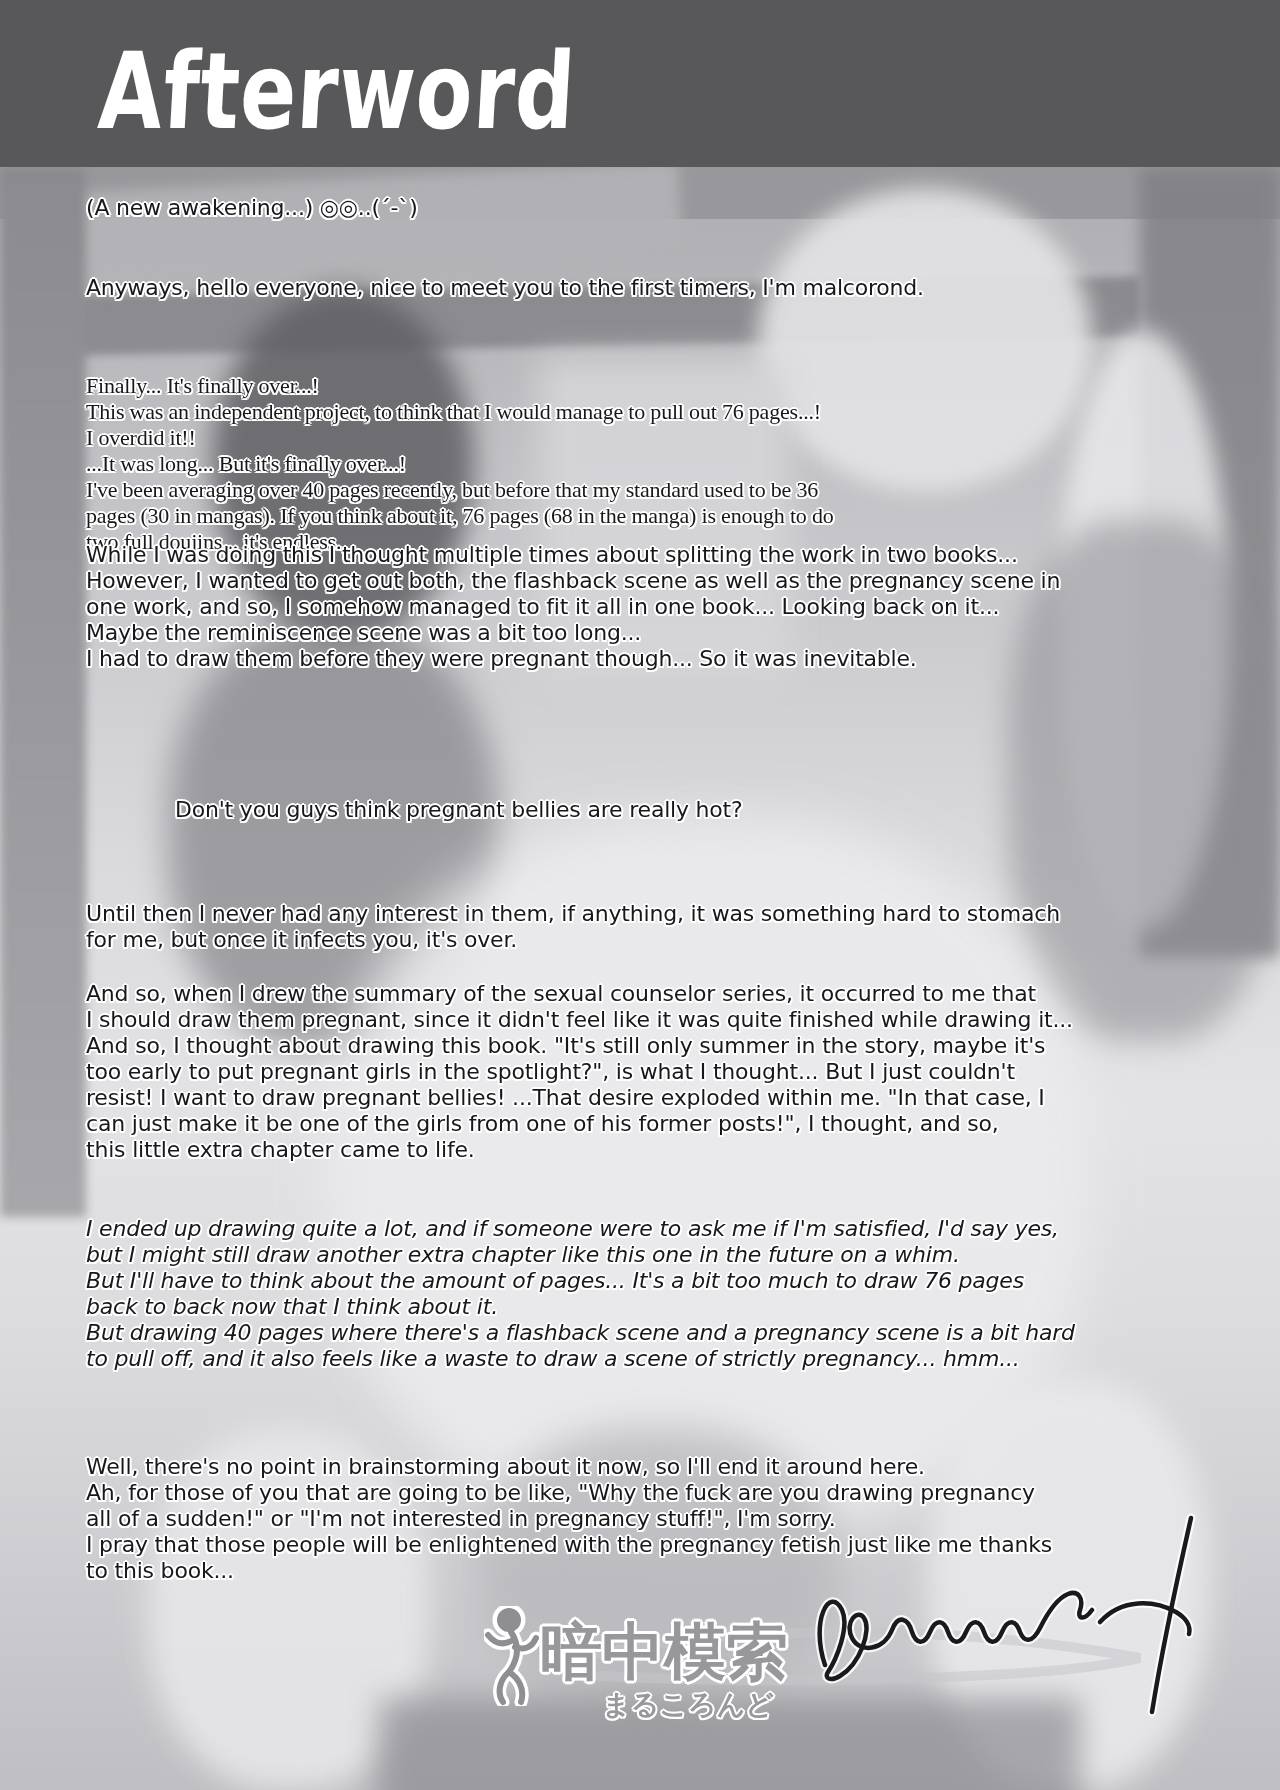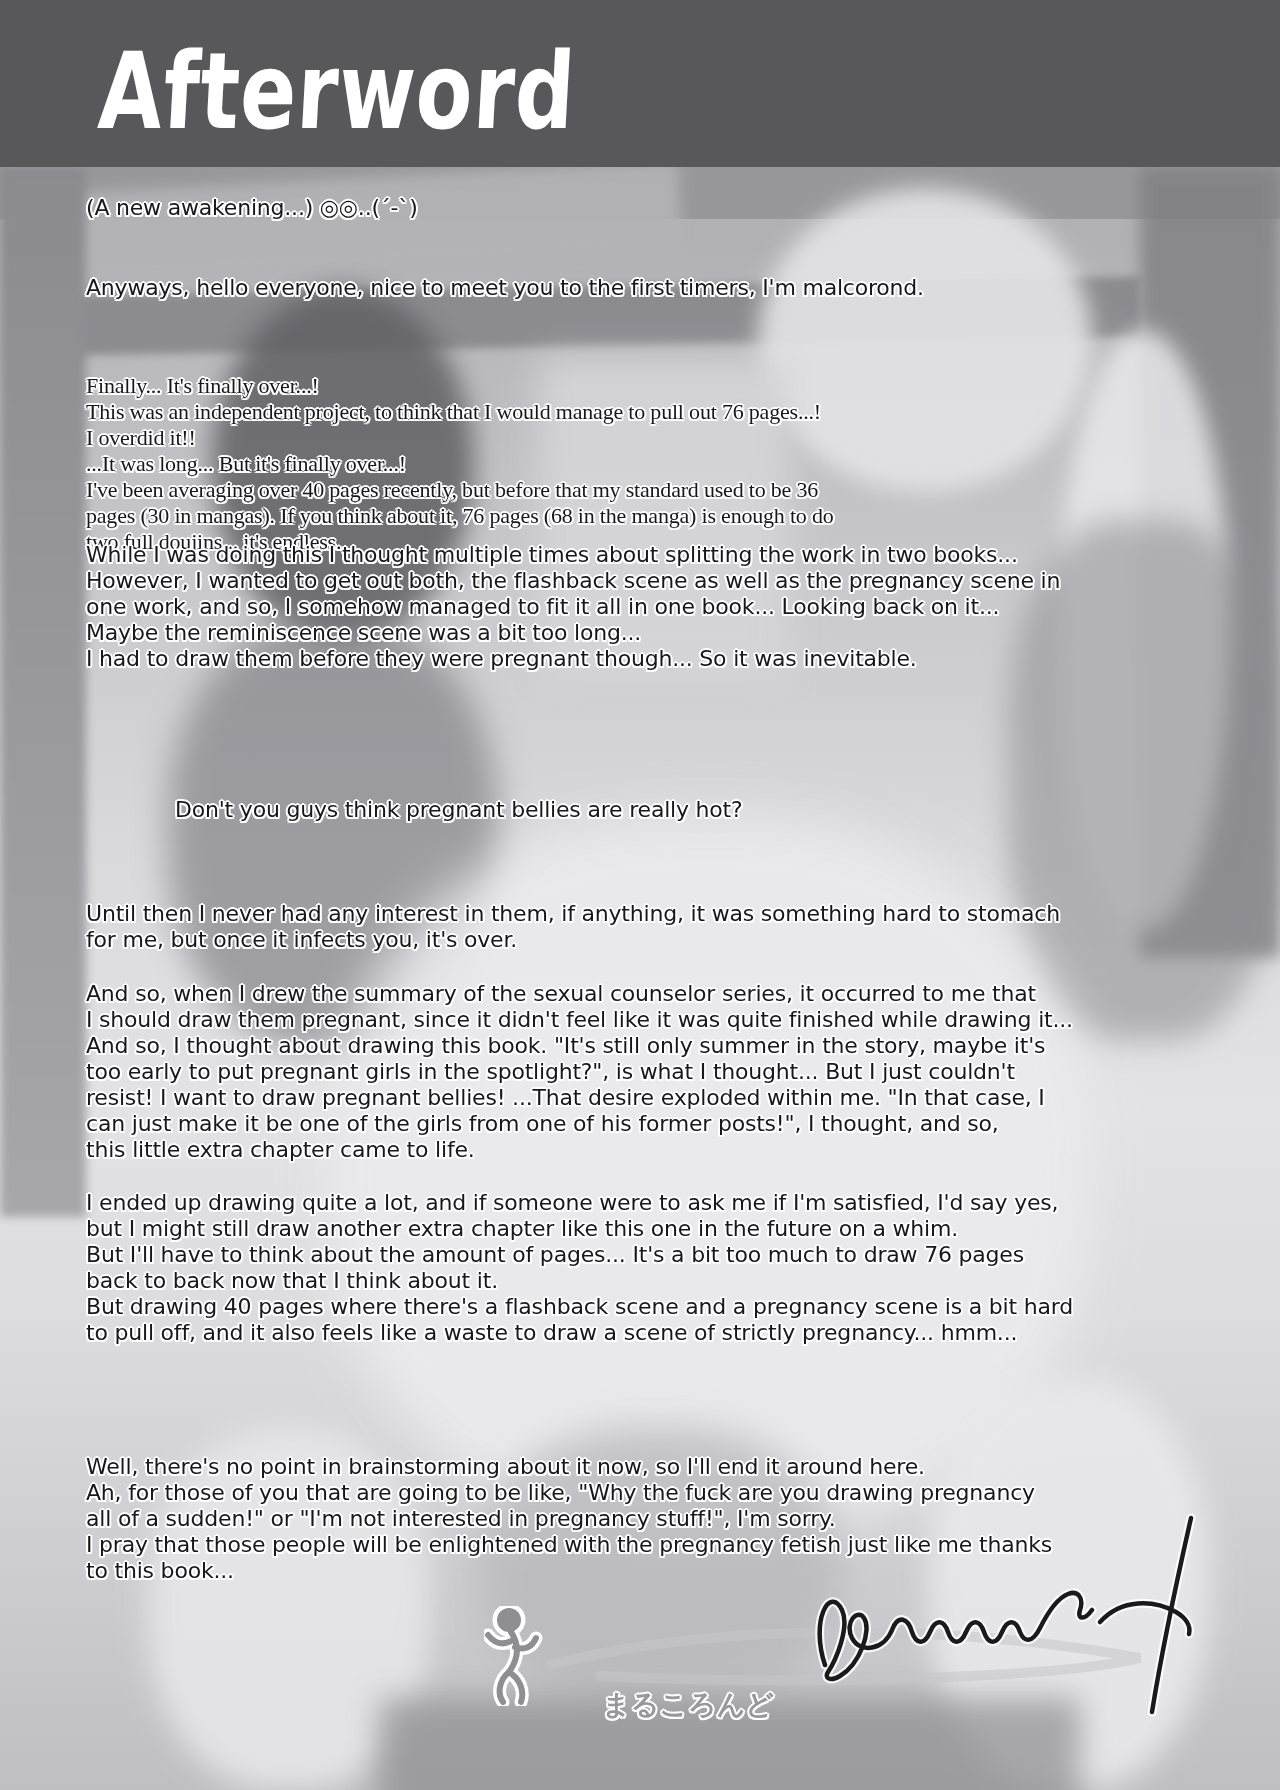--- a/index.html
+++ b/index.html
@@ -121,21 +121,21 @@
   <div class="para" style="top:797px; left:175px;">Don't you guys think pregnant bellies are really hot?</div>
   <div class="para" style="top:981px;">And so, when I drew the summary of the sexual counselor series, it occurred to me that
 I should draw them pregnant, since it didn't feel like it was quite finished while drawing it...
 And so, I thought about drawing this book. "It's still only summer in the story, maybe it's
 too early to put pregnant girls in the spotlight?", is what I thought... But I just couldn't
 resist! I want to draw pregnant bellies! ...That desire exploded within me. "In that case, I
 can just make it be one of the girls from one of his former posts!", I thought, and so,
 this little extra chapter came to life.</div>
   <div class="para" style="top:901px;">Until then I never had any interest in them, if anything, it was something hard to stomach
 for me, but once it infects you, it's over.</div>
-  <div class="para" style="top:1190px;">I ended up drawing quite a lot, and if someone were to ask me if I'm satisfied, I'd say yes,
+  <div class="para" style="top:1216px;font-style:italic;">I ended up drawing quite a lot, and if someone were to ask me if I'm satisfied, I'd say yes,
 but I might still draw another extra chapter like this one in the future on a whim.
 But I'll have to think about the amount of pages... It's a bit too much to draw 76 pages
 back to back now that I think about it.
 But drawing 40 pages where there's a flashback scene and a pregnancy scene is a bit hard
 to pull off, and it also feels like a waste to draw a scene of strictly pregnancy... hmm...</div>
   <div class="para" style="top:1454px;">Well, there's no point in brainstorming about it now, so I'll end it around here.
 Ah, for those of you that are going to be like, "Why the fuck are you drawing pregnancy
 all of a sudden!" or "I'm not interested in pregnancy stuff!", I'm sorry.
 I pray that those people will be enlightened with the pregnancy fetish just like me thanks
 to this book...</div>
@@ -154,20 +154,21 @@
     </g>
     <g fill="none" stroke="#8e8e93" stroke-width="6" stroke-linecap="round">
       <circle cx="25" cy="14" r="9" fill="#8e8e93"></circle>
       <path d="M27,26 C35,38 35,52 25,66"></path>
       <path d="M29,34 C19,40 11,38 4,29"></path>
       <path d="M31,41 C41,45 48,41 52,32"></path>
       <path d="M25,66 C15,74 13,88 19,96"></path>
       <path d="M25,66 C35,72 41,84 37,96"></path>
     </g>
   </svg>
+  <div class="logo-kanji">暗中模索</div>
   <div class="logo-kana">まるころんど</div>
 
   <svg class="signature" width="440" height="230" viewBox="0 0 440 230">
     <g fill="none" stroke="#ffffff" stroke-width="9" stroke-linecap="round" stroke-linejoin="round" opacity="0.85">
       <path d="M25,165 C10,120 30,85 42,110 C50,127 36,160 28,172 C24,178 30,182 40,176 C60,164 72,130 64,118 C58,108 44,122 52,138 C60,154 84,150 92,130 C98,114 108,118 112,132 C116,144 124,146 130,132 C136,118 144,120 148,132 C152,144 160,146 166,132 C172,118 180,120 184,132 C188,144 196,146 202,132 C208,118 216,120 220,132 C224,142 232,144 240,128 C248,112 258,98 268,94 C278,90 284,98 280,110 C277,119 284,121 292,110"></path>
       <path d="M300,122 C322,98 354,100 376,112 C386,118 391,126 389,134"></path>
       <path d="M391,18 C381,62 362,150 352,212"></path>
     </g>
     <g fill="none" stroke="#1a1a1c" stroke-width="4.5" stroke-linecap="round" stroke-linejoin="round">
       <path d="M25,165 C10,120 30,85 42,110 C50,127 36,160 28,172 C24,178 30,182 40,176 C60,164 72,130 64,118 C58,108 44,122 52,138 C60,154 84,150 92,130 C98,114 108,118 112,132 C116,144 124,146 130,132 C136,118 144,120 148,132 C152,144 160,146 166,132 C172,118 180,120 184,132 C188,144 196,146 202,132 C208,118 216,120 220,132 C224,142 232,144 240,128 C248,112 258,98 268,94 C278,90 284,98 280,110 C277,119 284,121 292,110"></path>

